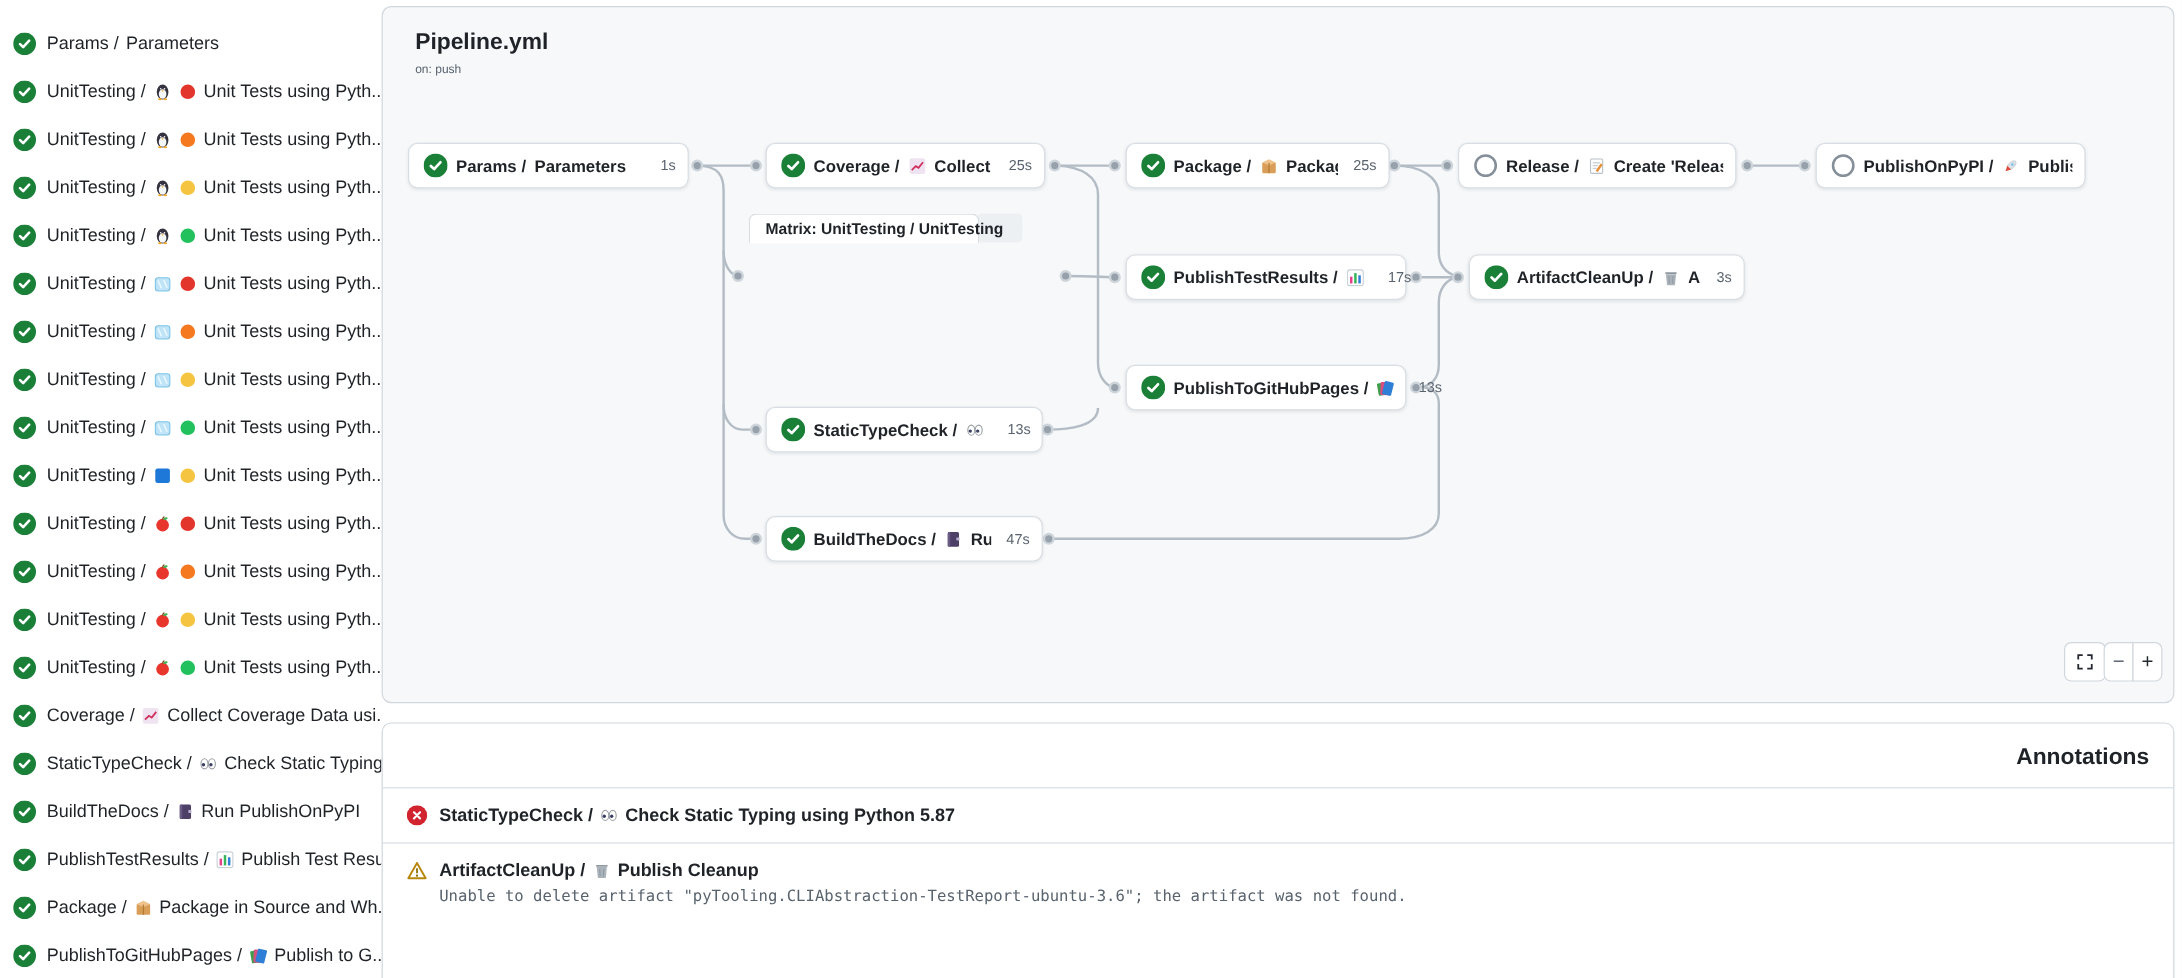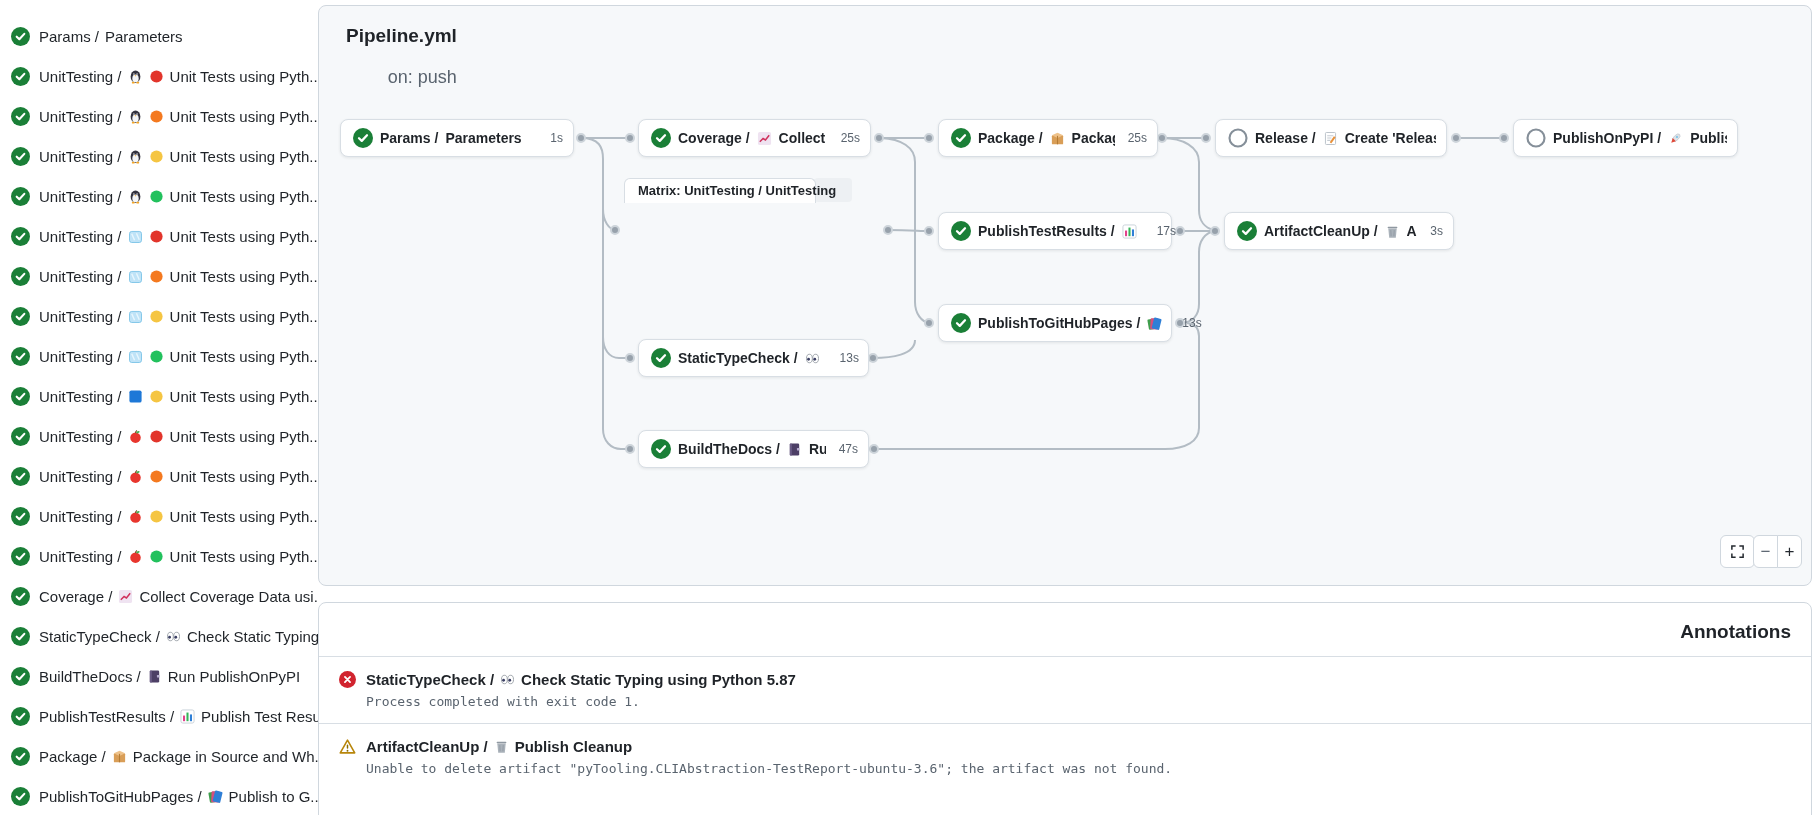--- a/index.html
+++ b/index.html
@@ -14,23 +14,23 @@
   
   .sidebar{position:absolute;left:0;top:16px;width:318px;}
   .sb-item{display:flex;align-items:center;height:40px;padding-left:11px;gap:9px;
     white-space:nowrap;overflow:hidden;font-size:15px;cursor:pointer;}
   .sb-item .txt{display:flex;align-items:center;gap:6px;overflow:hidden;}
   .sb-item .t{white-space:nowrap;}
 
   
   .graph-panel{position:absolute;left:318px;top:5px;width:1494px;height:581px;
     background:#f6f8fa;border:1px solid #d0d7de;border-radius:8px;box-sizing:border-box;}
-  .graph-header{position:absolute;left:27px;top:19px;text-align:right;}
+  .graph-header{position:absolute;left:27px;top:19px;}
   .graph-title{font-size:19px;font-weight:700;}
-  .graph-trigger{font-size:18px;color:#59636e;margin-top:20px;}
+  .graph-trigger{font-size:10px;color:#59636e;margin-top:6px;}
   svg.edges{position:absolute;left:0;top:0;}
   .node{position:absolute;height:38px;background:#fff;border:1px solid #d8dee4;border-radius:8px;
     box-sizing:border-box;display:flex;align-items:center;gap:7px;padding:0 10px 0 12px;
     box-shadow:0 1px 3px rgba(27,31,36,.09);font-size:14px;font-weight:600;cursor:pointer;}
   .node .t{white-space:nowrap;}
   .node .name{overflow:hidden;}
   .node .dur{margin-left:auto;font-weight:400;font-size:12px;color:#59636e;padding-left:6px;flex:none;}
   .ghost-tab{position:absolute;left:495px;top:172px;width:38px;height:24px;background:#edf0f3;
     border-radius:4px;}
   .matrix-tab{position:absolute;left:305px;top:172px;width:192px;height:25px;background:#fff;
@@ -767,21 +767,20 @@
             <span class="icn" style="height: 15px; width: 15px;">
               <svg viewBox="0 0 16 16">
                 <ellipse cx="4.7" cy="8" rx="3.1" ry="4.5" fill="#fff" stroke="#9aa0a6"></ellipse>
                 <ellipse cx="11.3" cy="8" rx="3.1" ry="4.5" fill="#fff" stroke="#9aa0a6"></ellipse>
                 <circle cx="3.8" cy="8.8" r="1.5" fill="#3b3f63"></circle>
                 <circle cx="10.4" cy="8.8" r="1.5" fill="#3b3f63"></circle>
               </svg>
             </span>
             <span class="t name">Check Static Typing using Python 5.87</span>
           </div>
-          <div class="ann-msg">Process completed with exit code 1.</div>
         </div>
       </div>
       <div class="ann-item">
         <span class="icn" style="height: 17px; width: 17px;">
           <svg viewBox="0 0 16 16">
             <path d="M8 2 L14.8 14 H1.2 Z" fill="none" stroke="#b8860b" stroke-width="1.5" stroke-linejoin="round"></path>
             <rect x="7.3" y="6" width="1.4" height="4.2" rx="0.7" fill="#8a6d00"></rect>
             <circle cx="8" cy="12" r="0.9" fill="#8a6d00"></circle>
           </svg>
         </span>

